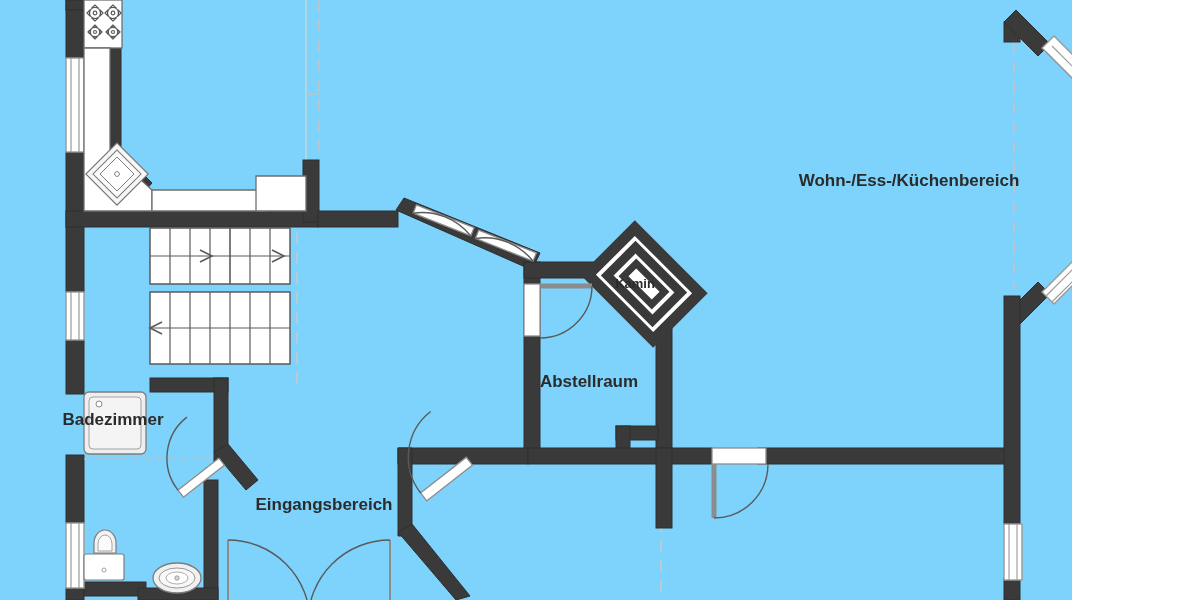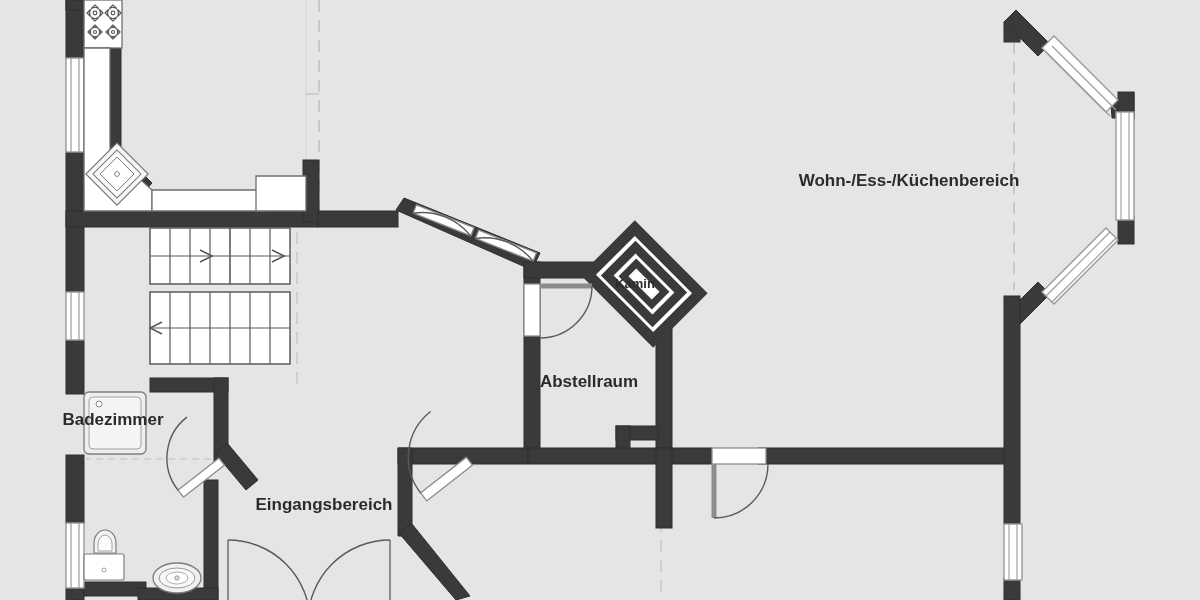--- a/index.html
+++ b/index.html
@@ -5,23 +5,23 @@
   html, body {
     margin: 0;
     padding: 0;
     background: #ffffff;
   }
   body {
     font-family: "Liberation Sans", sans-serif;
   }
   #floorplan-root {
     position: relative;
-    width: 1200px;
+    width: 1072px;
     height: 600px;
-    background: #e5e5e5;
+    background: #7dd3fc;
     overflow: hidden;
   }
   #floorplan-svg {
     display: block;
     width: 1200px;
     height: 600px;
   }
   .room-label {
     font-family: "Liberation Sans", sans-serif;
     font-weight: bold;

